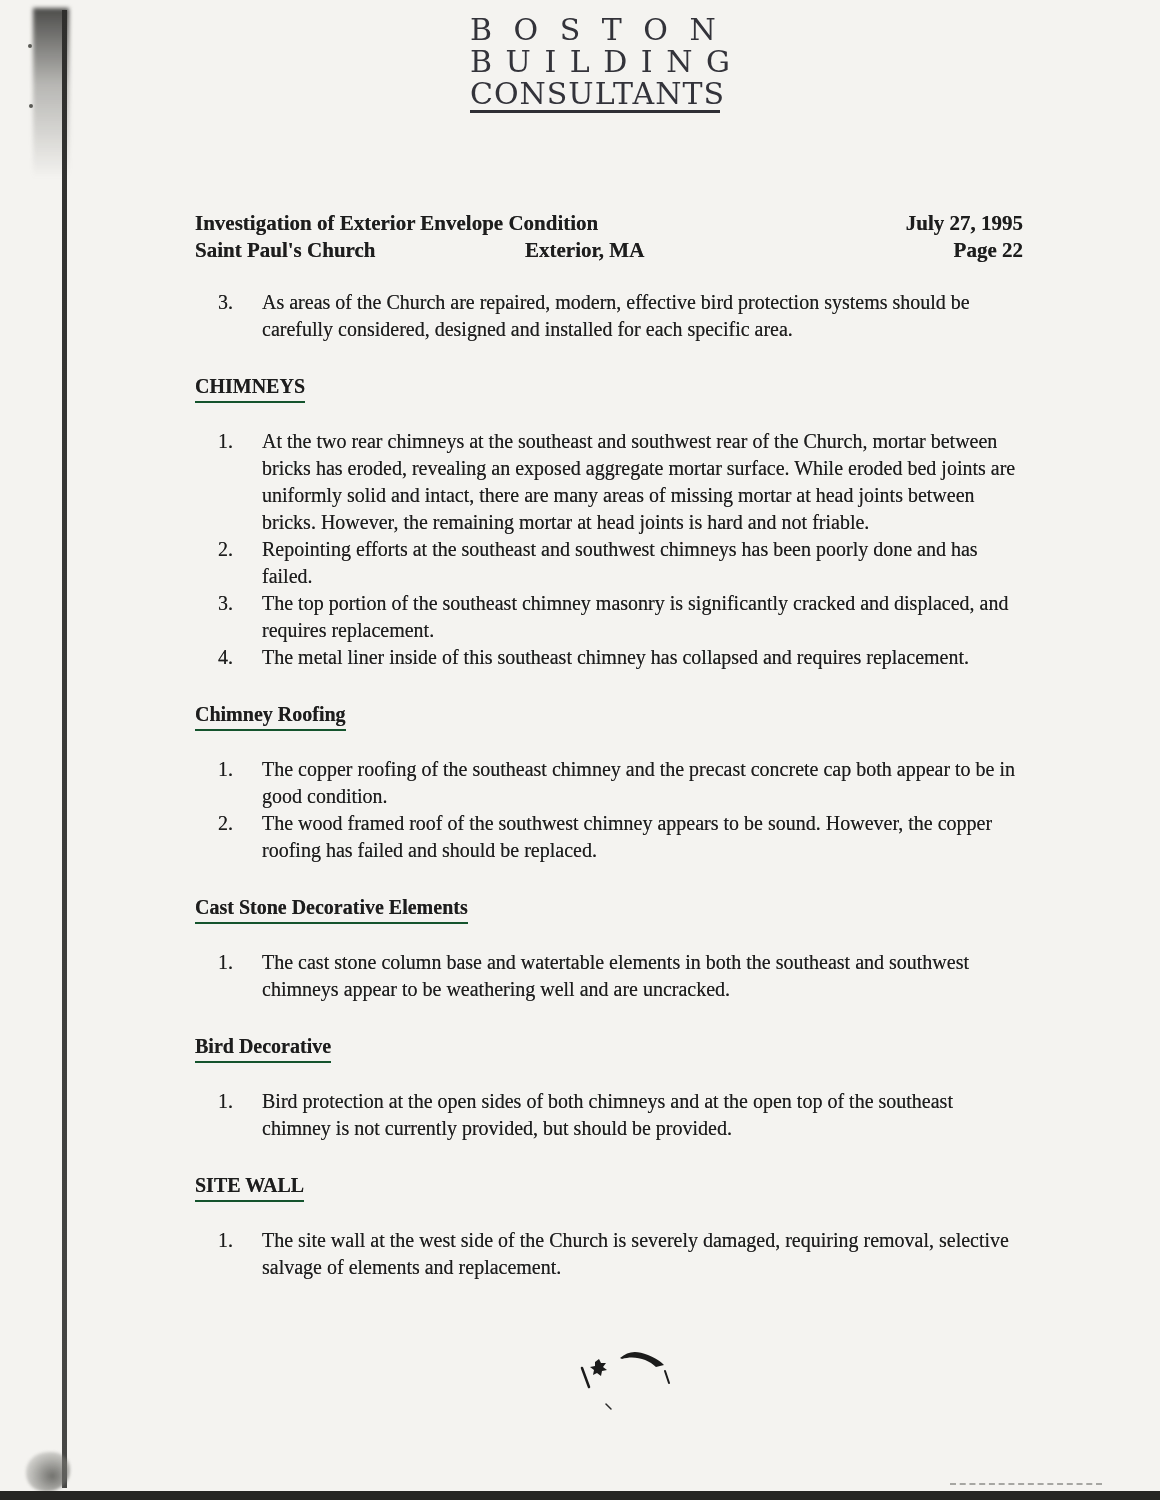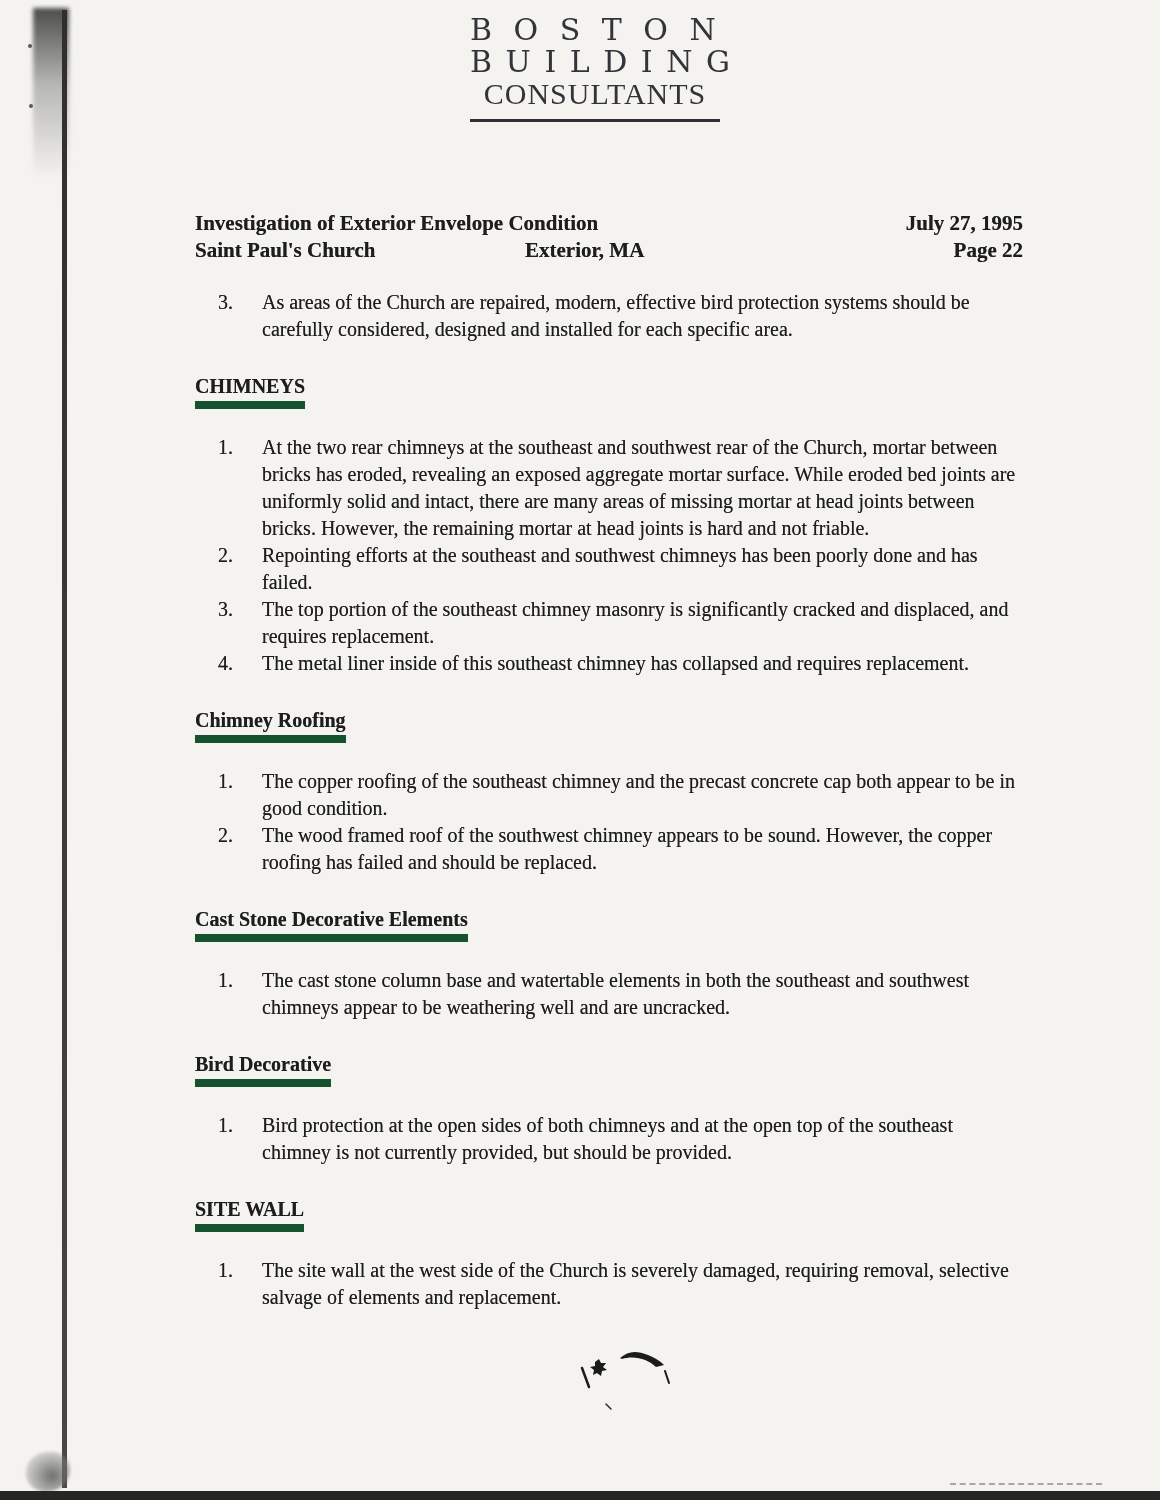--- a/index.html
+++ b/index.html
@@ -39,46 +39,46 @@
   }
   .speck { position:absolute; width:4px; height:4px; border-radius:50%; background:#5a5a56; }
   .speck.s1 { left:28px; top:44px; }
   .speck.s2 { left:29px; top:104px; }
   
   .logo {
     position:absolute; left:470px; top:14px; width:250px;
     text-align:center; color:#33333a;
     font-family:"DejaVu Serif", serif;
     border-bottom:3px solid #2f2f35;
-    padding-bottom:9px;
+    padding-bottom:0;
   }
   .logo .l { font-size:30px; line-height:32px; white-space:nowrap; }
   .logo .l1 { letter-spacing:6px; }
   .logo .l2 { letter-spacing:2px; }
-  .logo .l3 { letter-spacing:1px;font-family:Liberation Serif, serif; }
+  .logo .l3 { letter-spacing:1px; }
   
   .content {
     position:absolute; left:195px; top:210px; width:828px;
     font-size:20px; line-height:27px;
     text-shadow:0 0 0.6px rgba(20,20,20,0.65);
   }
   .doc-header { font-weight:bold; font-size:21px; line-height:27px; }
   .hrow { position:relative; display:flex; justify-content:space-between;align-items:center; }
   .hmid { position:absolute; left:330px; top:0; }
   .list { margin-top:25px; padding-left:23px; }
   .item { display:flex; }
   .item-num { width:44px; flex-shrink:0; }
   .item-text { flex:1; }
   .section-heading {
     margin-top:30px;
     font-weight:bold; font-size:20px;
   }
   .section-heading span {
     display:inline-block;
-    border-bottom:8px solid #14532d;
+    border-bottom:2px solid #14532d;
     padding-bottom:1px;
   }
   .smudge-marks { position:absolute; left:568px; top:1346px; }
 </style>
 </head>
 <body>
 
 <div class="page">
 
   <div class="scan-top-smudge"></div>

